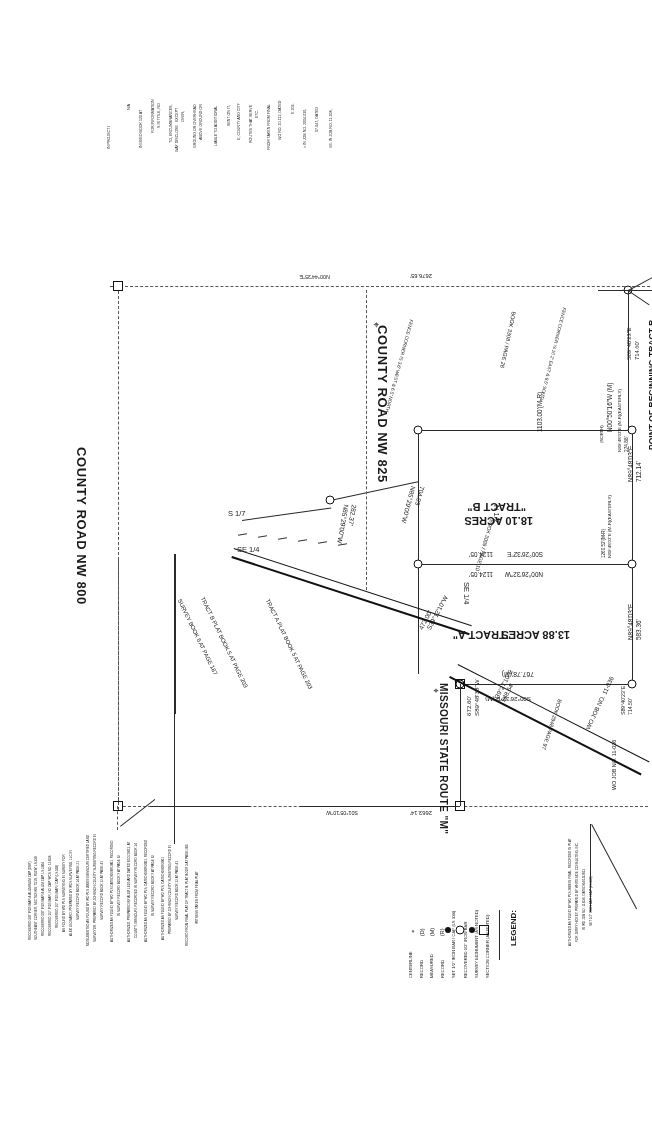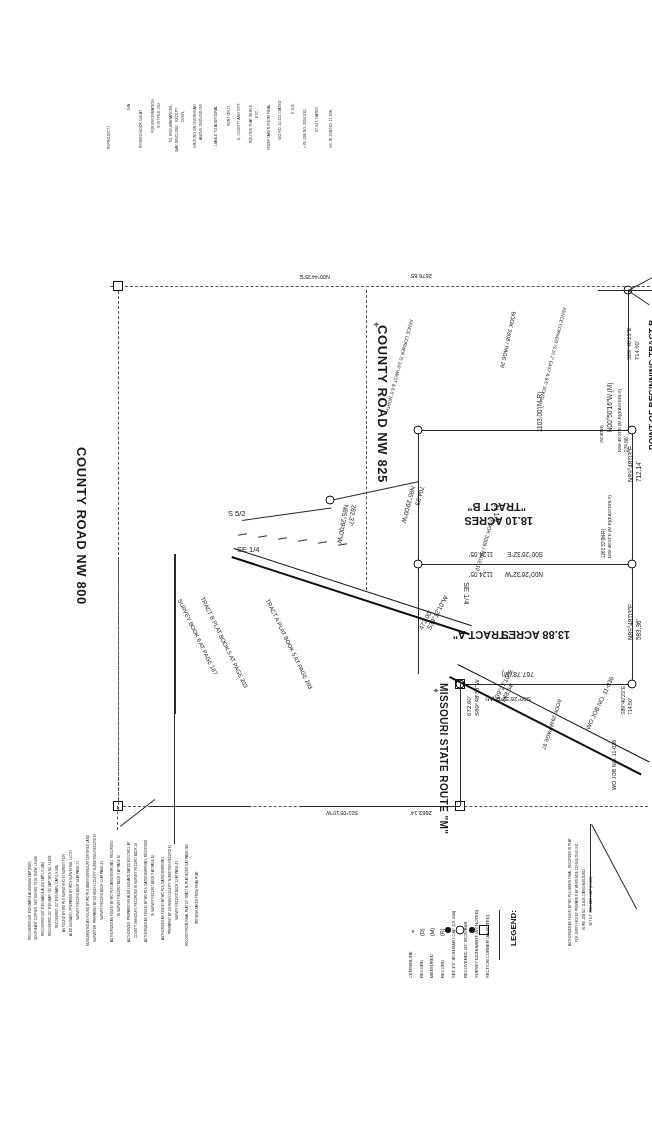--- a/index.html
+++ b/index.html
@@ -134,21 +134,21 @@
   <div>
     <div class="t b" style="left:526px;top:512px;transform:rotate(180deg);font-size:11px;">"TRACT B"</div>
     <div class="t b" style="left:533px;top:526px;transform:rotate(180deg);font-size:11px;">18.10 ACRES</div>
 
     <div class="t b" style="left:511px;top:640px;transform:rotate(180deg);font-size:11px;">"TRACT A"</div>
     <div class="t b" style="left:570px;top:640px;transform:rotate(180deg);font-size:11px;">13.88 ACRES</div>
   </div>
 
   <div>
     <div class="t" style="left:500px;top:505px;transform:rotate(90deg);font-size:7.5px;">N 1/2</div>
-    <div class="t" style="left:228px;top:510px;transform:rotate(0deg);font-size:7.5px;">S 5/2</div>
+    <div class="t" style="left:228px;top:510px;transform:rotate(0deg);font-size:7.5px;">S 1/7</div>
     <div class="t" style="left:237px;top:546px;transform:rotate(0deg);font-size:7.5px;">SE 1/4</div>
     <div class="t" style="left:470px;top:582px;transform:rotate(90deg);font-size:7.5px;">SE 1/4</div>
   </div>
 
   <div>
     <div class="t" style="left:516px;top:312px;transform:rotate(102deg);font-size:5.6px;">BOOK 3308 / PAGE 26</div>
     <div class="t" style="left:494px;top:520px;transform:rotate(106deg);font-size:5.2px;">BOOK 3009 / PAGE 10</div>
     <div class="t" style="left:562px;top:700px;transform:rotate(108deg);font-size:5.4px;">BOOK 2948 PAGE 97</div>
 
     <div class="t" style="left:205px;top:596px;transform:rotate(64deg);font-size:5.8px;line-height:1.25;">TRACT B PLAT BOOK 5 AT PAGE 203</div>

